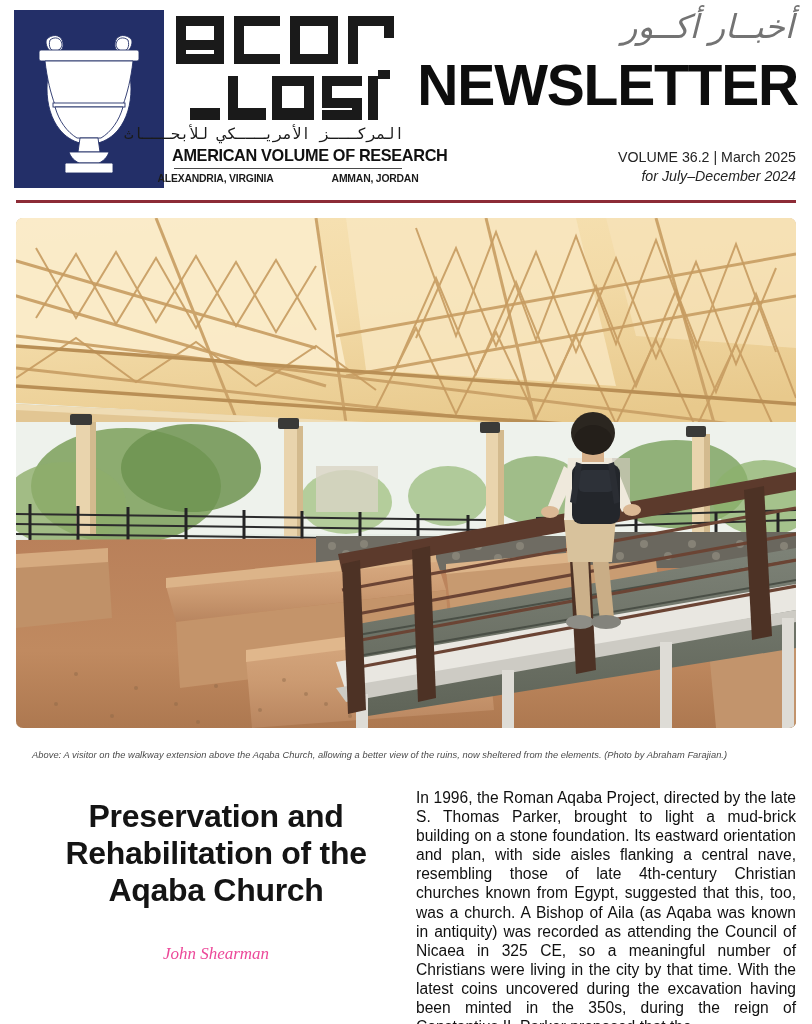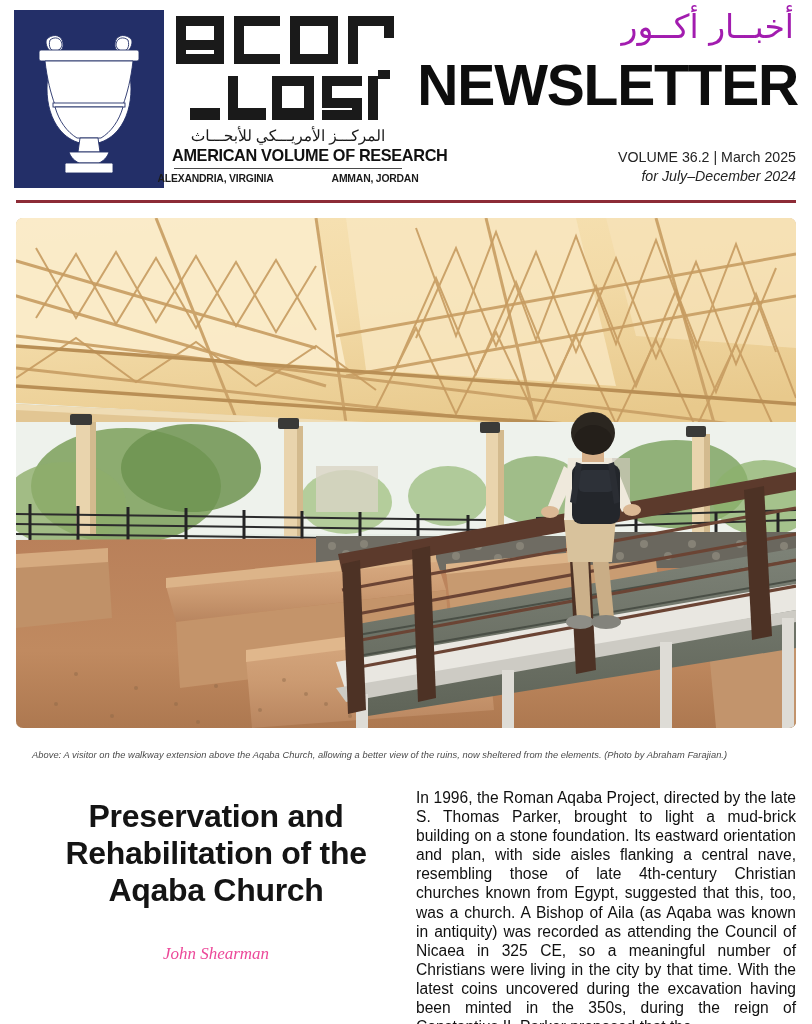--- a/index.html
+++ b/index.html
@@ -43,21 +43,21 @@
     left: 172px; top: 8px;
     width: 232px; height: 118px;
   }
   .wordmark svg { display: block; width: 100%; height: 100%; }
 
   .org-arabic {
     position: absolute;
     left: 172px; top: 126px;
     width: 232px;
     text-align: center;
-    font-family: Liberation Serif, serif;
+    font-family: Liberation Mono, monospace;
     font-size: 15.5px;
     line-height: 19px;
     color: #1b1b1b;
     direction: rtl;
     letter-spacing: 0px;
     white-space: nowrap;
   }
   .org-english {
     position: absolute;
     left: 172px; top: 146px;
@@ -98,23 +98,24 @@
     width: 1px; height: 13px; background: #7a7a7a;
   }
 
   
   .nl-arabic {
     position: absolute;
     right: 18px; top: 6px;
     font-family: "DejaVu Sans", sans-serif;
     font-size: 33px;
     line-height: 42px;
-    color: #a21caf;
+    color: #737373;
     direction: rtl;
     white-space: nowrap;
+    font-style: italic;
   }
   .nl-title {
     position: absolute;
     right: 14px; top: 54px;
     font-family: "Liberation Sans", sans-serif;
     font-weight: 700;
     font-size: 57px;
     line-height: 62px;
     letter-spacing: -1.2px;
     color: #0d0d0d;

